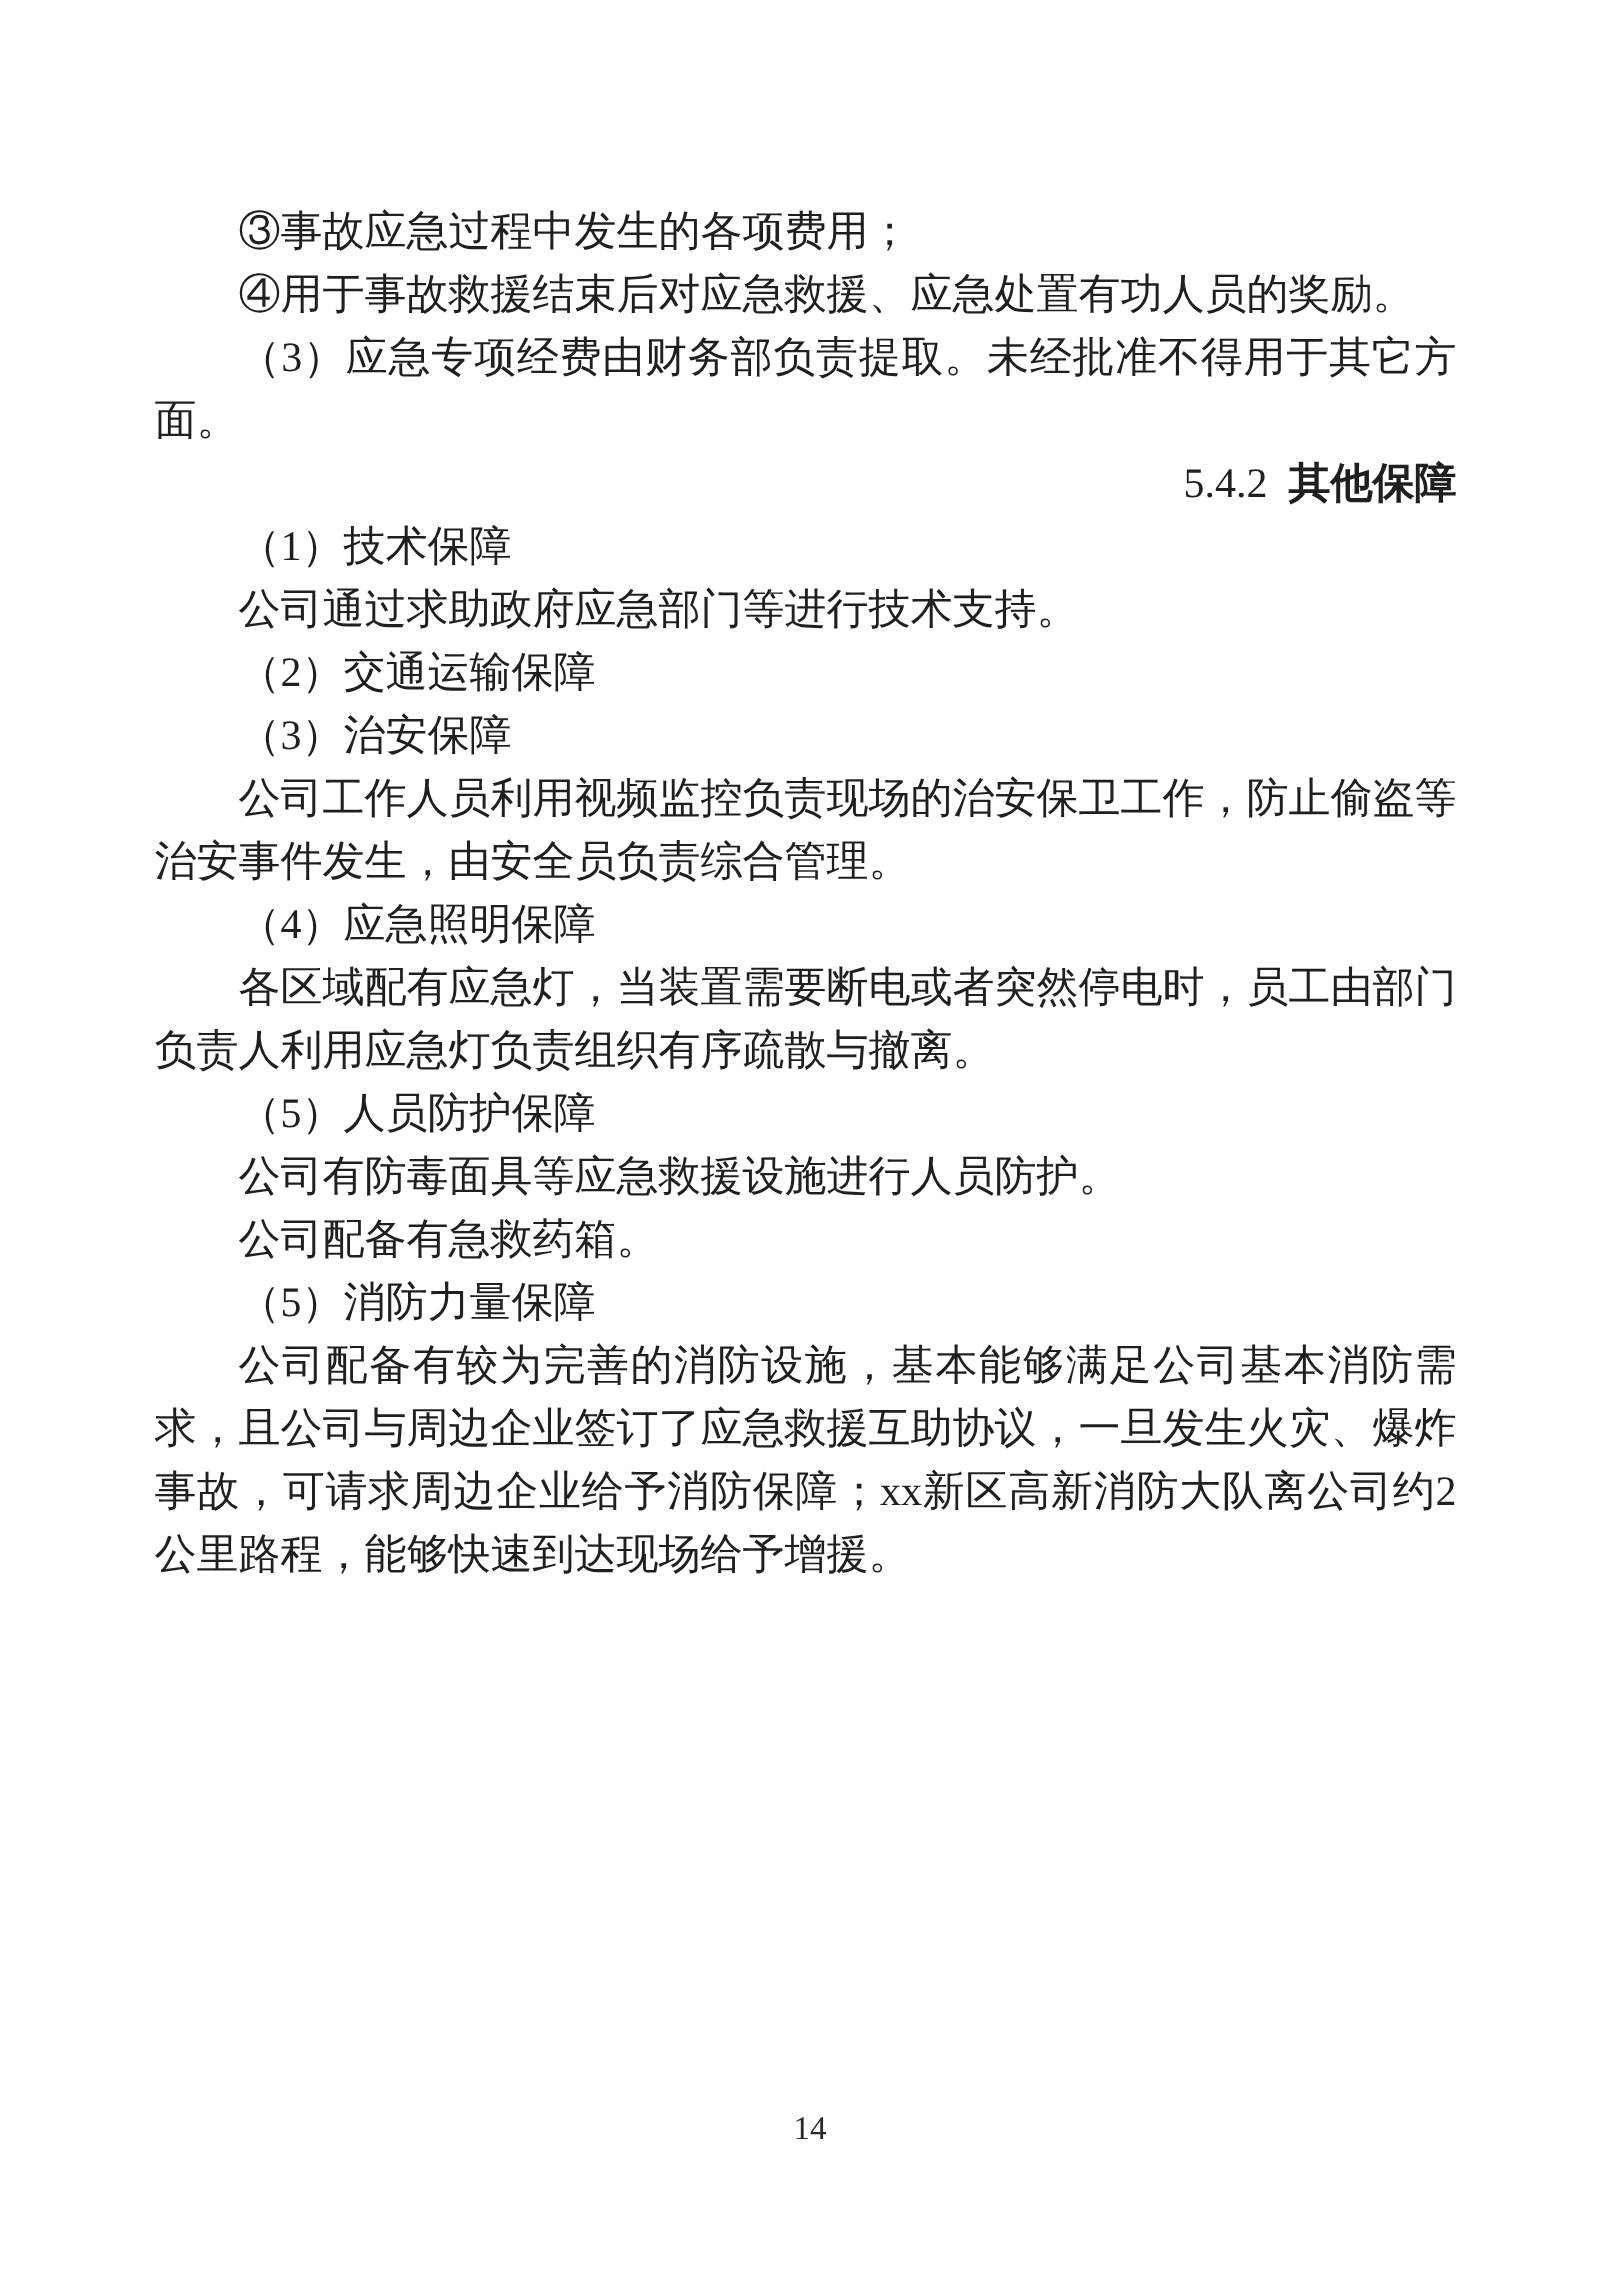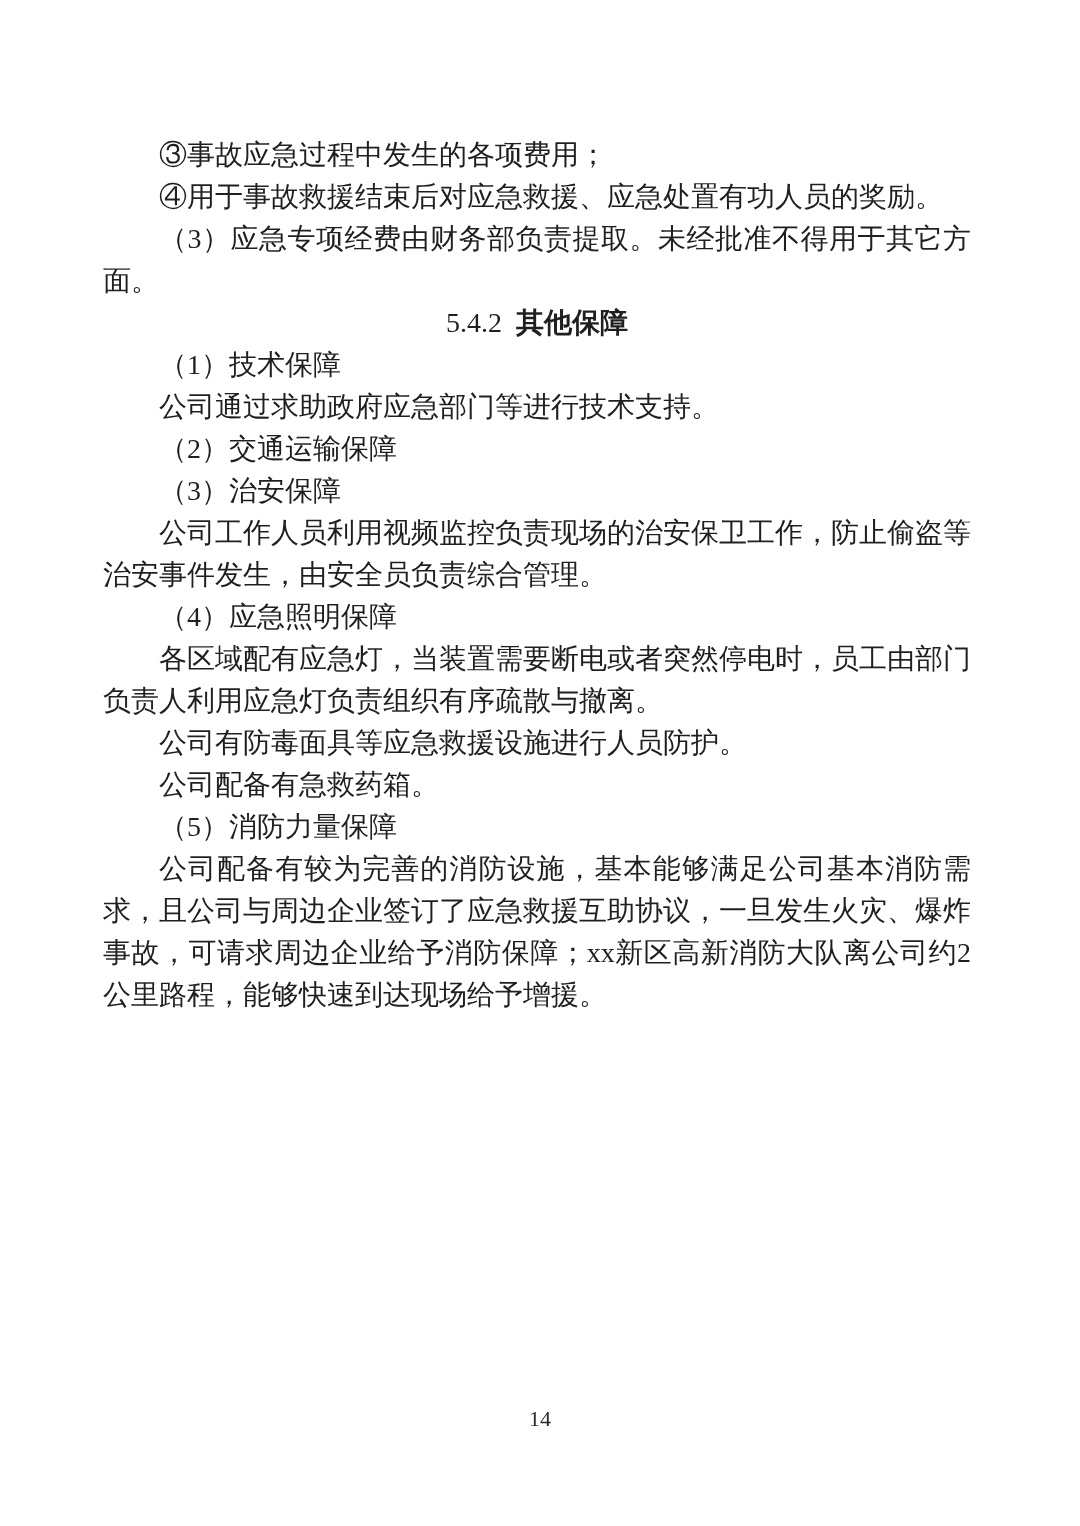--- a/index.html
+++ b/index.html
@@ -29,21 +29,21 @@
     line-height: 42px;
     text-align: justify;
   }
   .para {
     margin: 0;
     text-indent: 2em;
   }
   .heading {
     margin: 0;
     text-indent: 0;
-    text-align: center;
+    text-align: right;
     white-space: nowrap;
   }
   .heading .h-num {
     font-weight: normal;
     margin-right: 14px;
   }
   .heading .h-title {
     font-weight: bold;
   }
   .page-number {
@@ -73,20 +73,21 @@
     <p class="para">公司通过求助政府应急部门等进行技术支持。</p>
 
     <p class="para">（2）交通运输保障</p>
 
     <p class="para">（3）治安保障</p>
     <p class="para">公司工作人员利用视频监控负责现场的治安保卫工作，防止偷盗等治安事件发生，由安全员负责综合管理。</p>
 
     <p class="para">（4）应急照明保障</p>
     <p class="para">各区域配有应急灯，当装置需要断电或者突然停电时，员工由部门负责人利用应急灯负责组织有序疏散与撤离。</p>
 
+    <p class="para">（5）人员防护保障</p>
     <p class="para">公司有防毒面具等应急救援设施进行人员防护。</p>
 
     <p class="para">公司配备有急救药箱。</p>
 
     <p class="para">（5）消防力量保障</p>
     <p class="para">公司配备有较为完善的消防设施，基本能够满足公司基本消防需求，且公司与周边企业签订了应急救援互助协议，一旦发生火灾、爆炸事故，可请求周边企业给予消防保障；xx新区高新消防大队离公司约2公里路程，能够快速到达现场给予增援。</p>
 
   </div>
 
   <div class="page-number">14</div>

